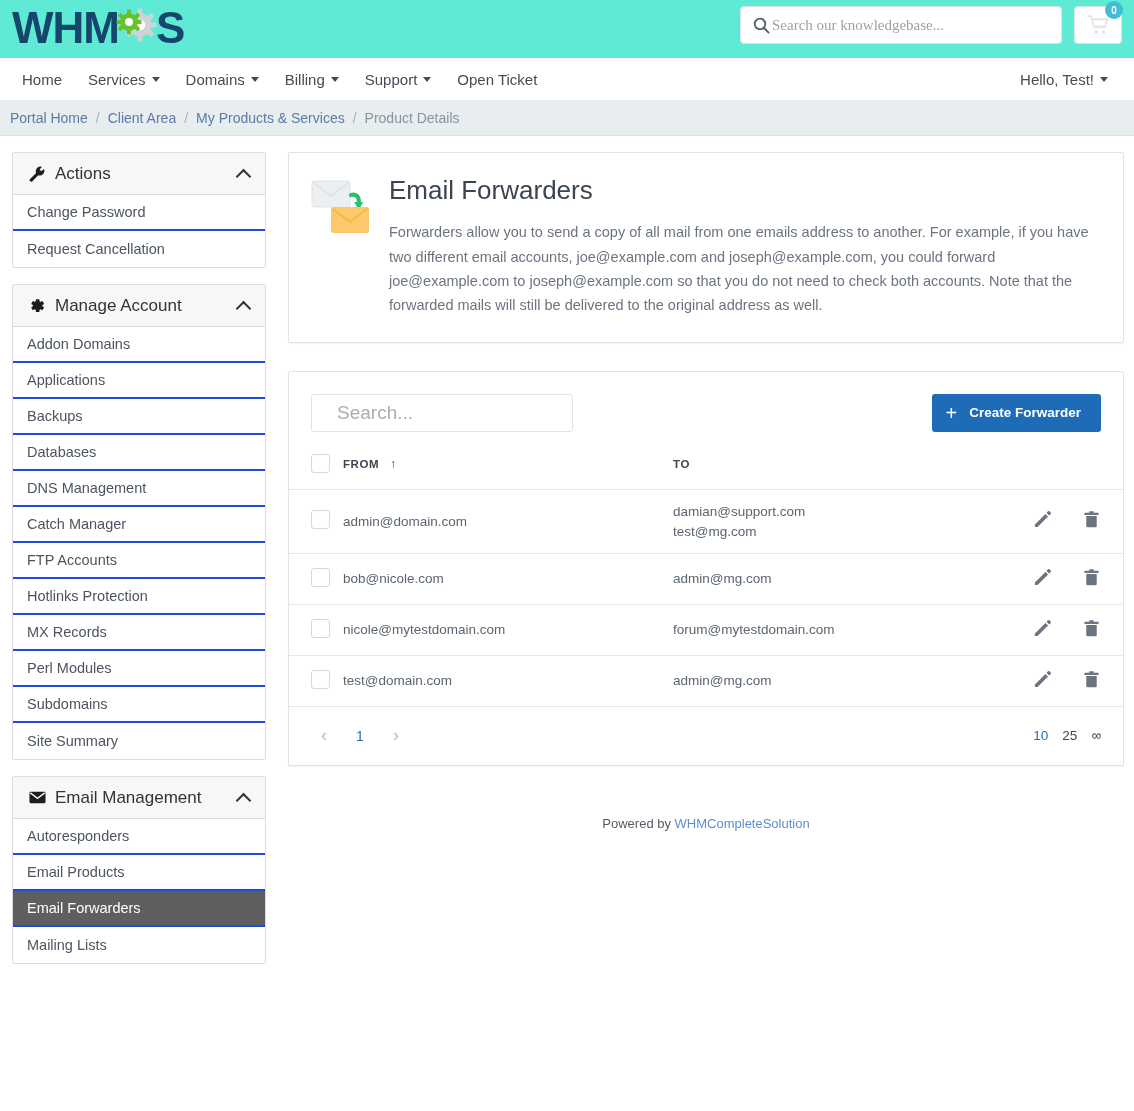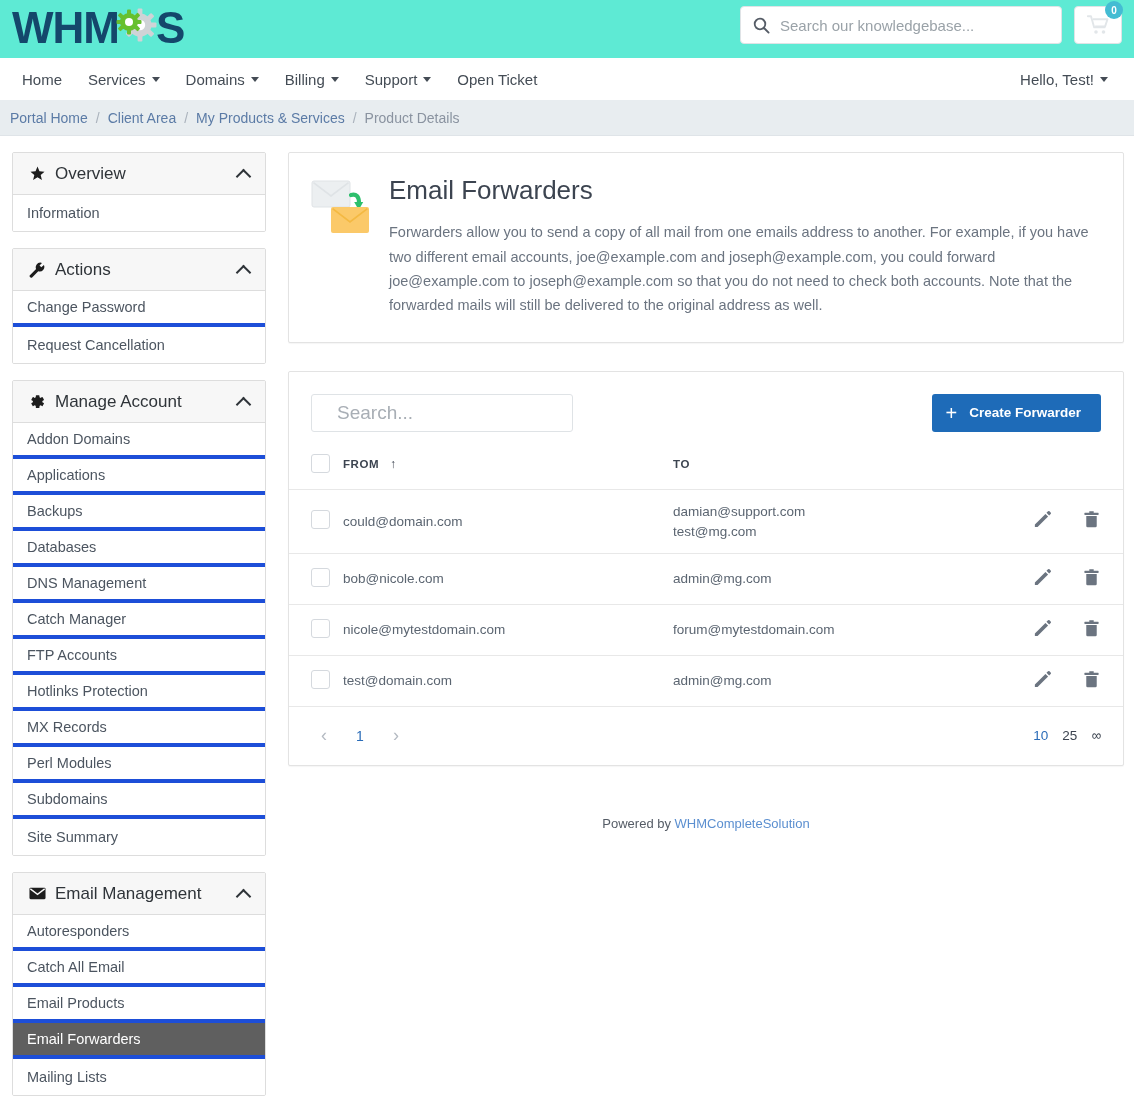--- a/index.html
+++ b/index.html
@@ -59,23 +59,23 @@
     display: flex;
     align-items: center;
     padding: 0 12px;
   }
   .header-search input {
     border: none;
     outline: none;
     flex: 1;
     font-size: 15px;
     color: #555;
-    font-family: Liberation Sans, sans-serif;
+    font-family: Liberation Serif, serif;
     background: transparent;
-    margin-left: 8px;
+    margin-left: 0;
   }
   .header-search input::placeholder { color: #9aa2a8; }
 
   .cart-btn {
     position: absolute;
     right: 12px;
     top: 6px;
     width: 48px;
     height: 38px;
     border: 1px solid #dfe3e6;
@@ -206,21 +206,21 @@
     border-top: 2px solid #2f3439;
     transform: rotate(45deg);
   }
   .panel-item {
     height: 36px;
     display: flex;
     align-items: center;
     padding: 0 14px;
     font-size: 14.5px;
     color: #4c5560;
-    border-bottom: 4px solid #1d4ed8;
+    border-bottom: 2px solid #1d4ed8;
     cursor: pointer;
     background: #fff;
   }
   .panel-item:last-child { border-bottom: none; }
   .panel-item.active {
     background: #5f5f5f;
     color: #ffffff;
   }
 
   
@@ -463,34 +463,20 @@
   <span class="crumb-sep">/</span>
   <span class="crumb">My Products &amp; Services</span>
   <span class="crumb-sep">/</span>
   <span class="crumb last">Product Details</span>
 </div>
 
 <div class="page">
 
   <div class="sidebar">
 
-    <div class="panel">
-      <div class="panel-head">
-        <span class="ph-icon">
-          <svg width="15" height="15" viewBox="0 0 16 16">
-              <polygon points="8,0.6 10.1,5.6 15.5,6 11.4,9.5 12.7,14.8 8,11.9 3.3,14.8 4.6,9.5 0.5,6 5.9,5.6" fill="#1d1d1d"></polygon>
-            </svg>
-        </span>
-        <span class="panel-title">Overview</span>
-        <span class="chev"></span>
-      </div>
-      <div class="panel-item">
-        <span>Information</span>
-      </div>
-    </div>
 
     <div class="panel">
       <div class="panel-head">
         <span class="ph-icon">
           <svg width="16" height="16" viewBox="0 0 16 16">
             <path d="M11.3 0.6a4.6 4.6 0 0 0-4.2 6.4L0.9 13.2a1.1 1.1 0 0 0 0 1.6l0.6 0.6a1.1 1.1 0 0 0 1.6 0l6.2-6.2a4.6 4.6 0 0 0 5.6-6.3L12.3 5.2 10.5 3.4 13 0.9a4.6 4.6 0 0 0-1.7-0.3z" fill="#1d1d1d"></path>
           </svg>
         </span>
         <span class="panel-title">Actions</span>
         <span class="chev"></span>
@@ -557,23 +543,20 @@
           <svg width="17" height="13" viewBox="0 0 18 13">
             <rect x="0.5" y="0.5" width="17" height="12" rx="1.2" fill="#1d1d1d"></rect>
             <path d="M1.4 1.6 L9 7.4 L16.6 1.6" fill="none" stroke="#f7f7f7" stroke-width="1.4"></path>
           </svg>
         </span>
         <span class="panel-title">Email Management</span>
         <span class="chev"></span>
       </div>
       <div class="panel-item">
           <span>Autoresponders</span>
-        </div>
-      <div class="panel-item">
-          <span>Catch All Email</span>
         </div>
       <div class="panel-item">
           <span>Email Products</span>
         </div>
       <div class="panel-item active">
           <span>Email Forwarders</span>
         </div>
       <div class="panel-item">
           <span>Mailing Lists</span>
         </div>
@@ -627,21 +610,21 @@
             </th>
             <th class="col-to">
               <span>TO</span>
             </th>
             <th class="col-act"></th>
           </tr>
         </thead>
         <tbody>
           <tr>
             <td class="col-check"><span class="cbox"></span></td>
-            <td class="col-from">could@domain.com</td>
+            <td class="col-from">admin@domain.com</td>
             <td class="col-to">
               <div>damian@support.com</div>
               <div style="padding-top:5px;">test@mg.com</div>
             </td>
             <td class="col-act">
               <span class="act-icon">
                 <svg width="19" height="19" viewBox="0 0 20 20">
                     <path d="M2 15.2 L13.1 4.1 l2.8 2.8 L4.8 18 H2 z" fill="#6b7480"></path>
                     <path d="M14.2 3 l1.6-1.6a1.1 1.1 0 0 1 1.6 0l1.2 1.2a1.1 1.1 0 0 1 0 1.6L17 5.8 z" fill="#6b7480"></path>
                   </svg>

